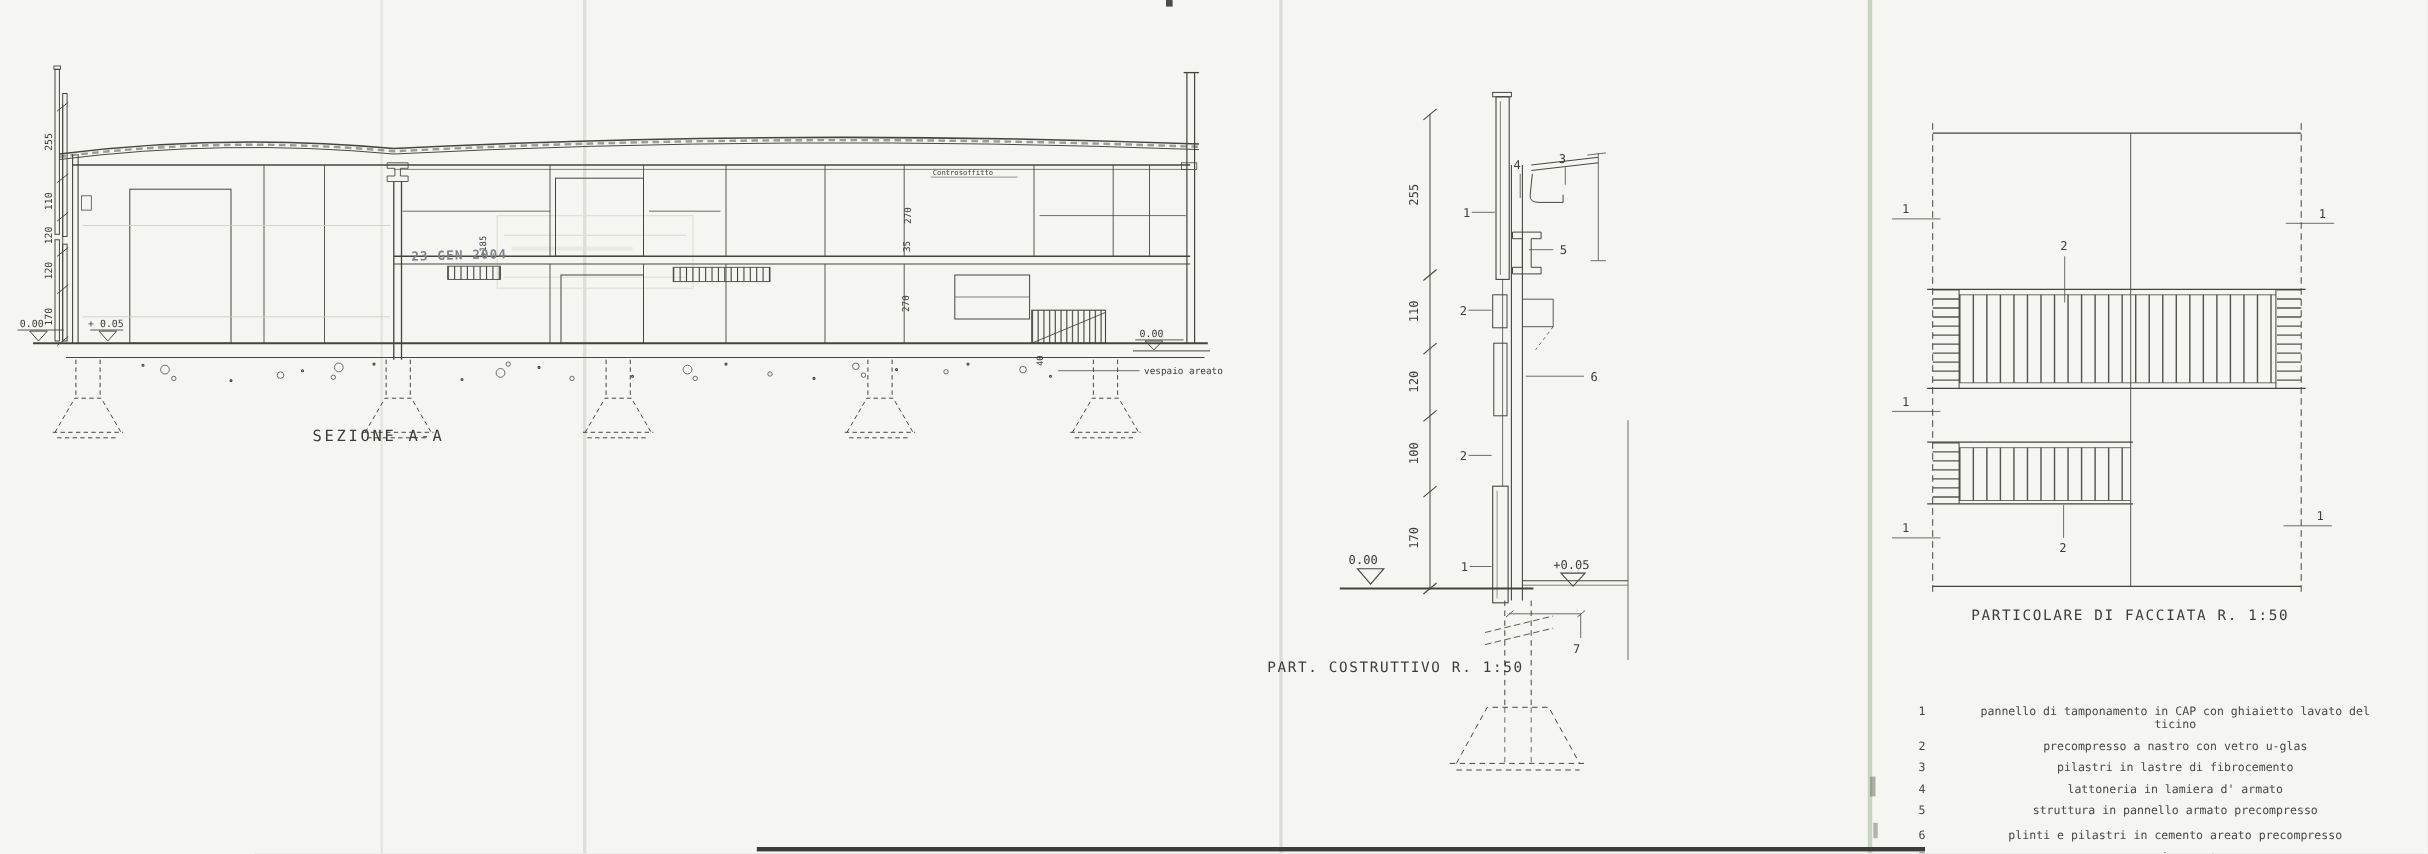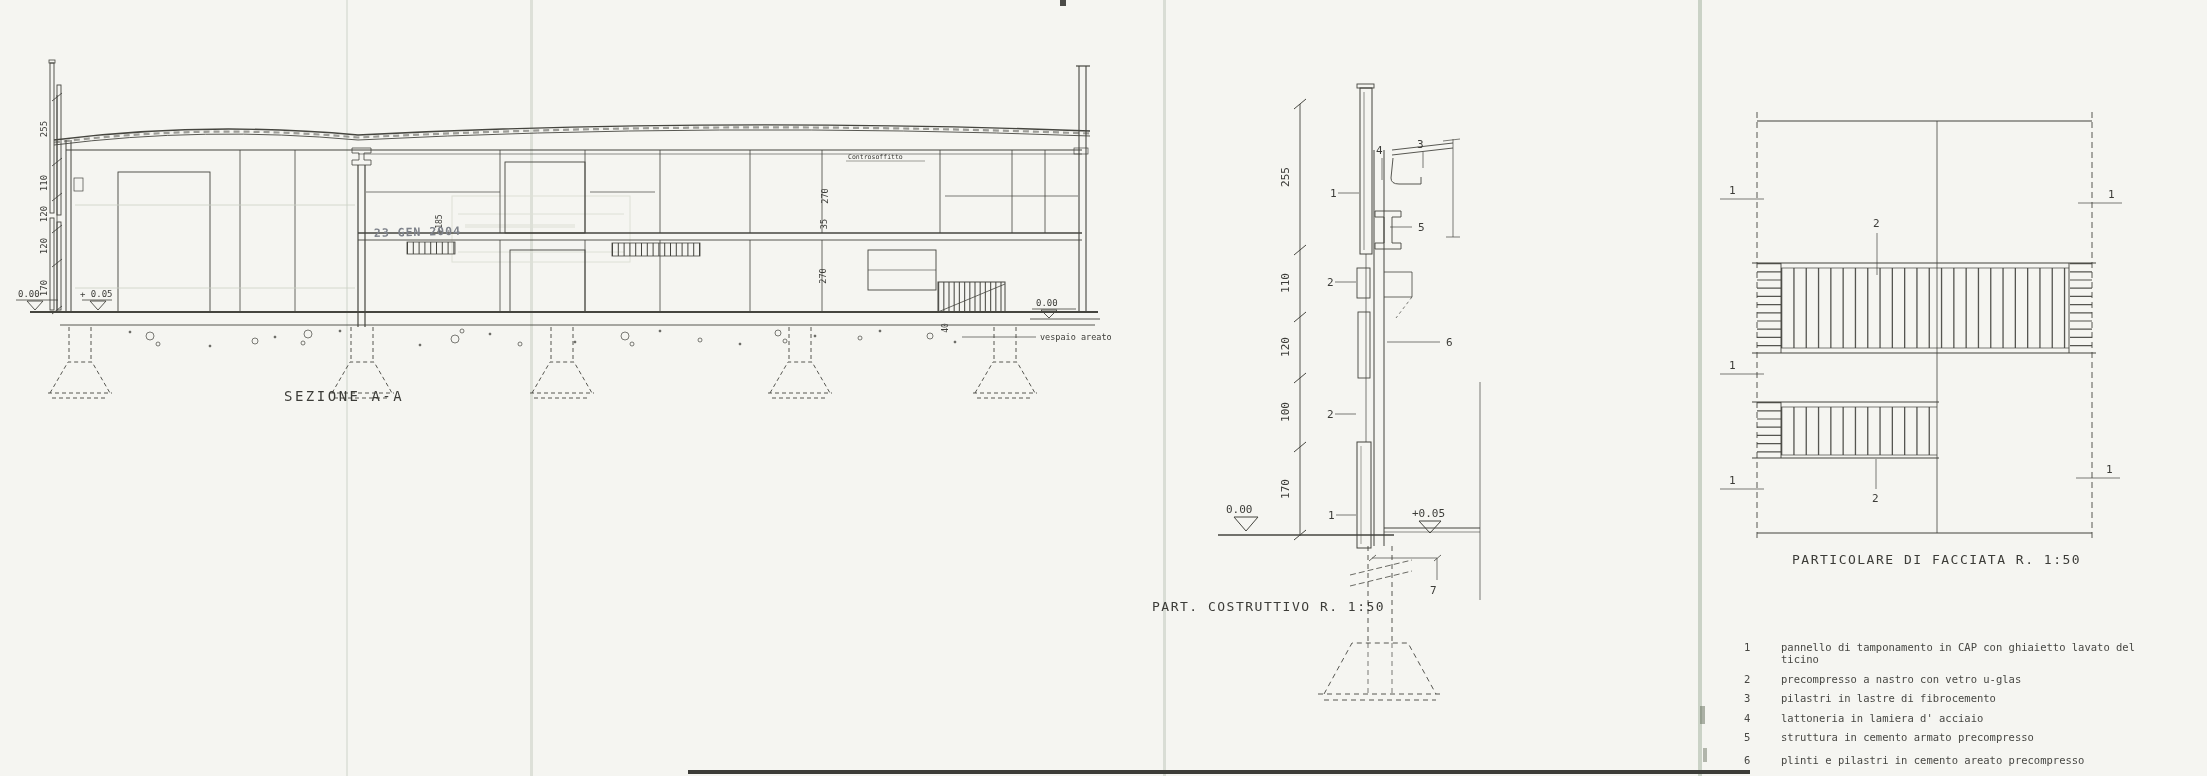--- a/index.html
+++ b/index.html
@@ -9,21 +9,21 @@
   .mark{position:absolute;pointer-events:none;}
   svg{position:absolute;left:0;top:0;}
   svg line,svg path,svg rect,svg circle,svg polyline{stroke:#45453f;fill:none;stroke-linecap:butt;}
   svg text{fill:#3c3c38;stroke:none;font-family:"DejaVu Sans Mono","Liberation Mono",monospace;}
   .faint{stroke:#ccd0c5;}
   .ghost{stroke:#dde0d6;}
   .stamp{fill:#7e828a;font-weight:bold;letter-spacing:1px;}
   #legend{position:absolute;left:1744px;top:641px;width:430px;color:#474743;}
   .lrow{display:flex;margin-bottom:7.5px;font-size:10.5px;line-height:12px;}
   .lrow .num{width:37px;flex:0 0 37px;}
-  .lrow .txt{flex:1;}
+  .lrow .txt{flex:1;text-align:center;}
   .gap{margin-bottom:11px;}
 </style>
 </head>
 <body>
 
 <div id="sheet">
 
   <div class="fold" style="left:346px;width:2px;background:rgba(190,198,184,.35);"></div>
   <div class="fold" style="left:530px;width:3px;background:rgba(185,192,180,.4);"></div>
   <div class="fold" style="left:1163px;width:3px;background:rgba(185,192,180,.45);"></div>
@@ -382,25 +382,25 @@
     <div class="lrow">
       <span class="num">2</span>
       <span class="txt">precompresso a nastro con vetro u-glas</span>
     </div>
     <div class="lrow">
       <span class="num">3</span>
       <span class="txt">pilastri in lastre di fibrocemento</span>
     </div>
     <div class="lrow">
       <span class="num">4</span>
-      <span class="txt">lattoneria in lamiera d' acciaio</span>
+      <span class="txt">lattoneria in lamiera d' armato</span>
     </div>
     <div class="lrow gap">
       <span class="num">5</span>
-      <span class="txt">struttura in cemento armato precompresso</span>
+      <span class="txt">struttura in pannello armato precompresso</span>
     </div>
     <div class="lrow">
       <span class="num">6</span>
       <span class="txt">plinti e pilastri in cemento areato precompresso</span>
     </div>
     <div class="lrow">
       <span class="num">7</span>
       <span class="txt">vespaio areato</span>
     </div>
   </div>

